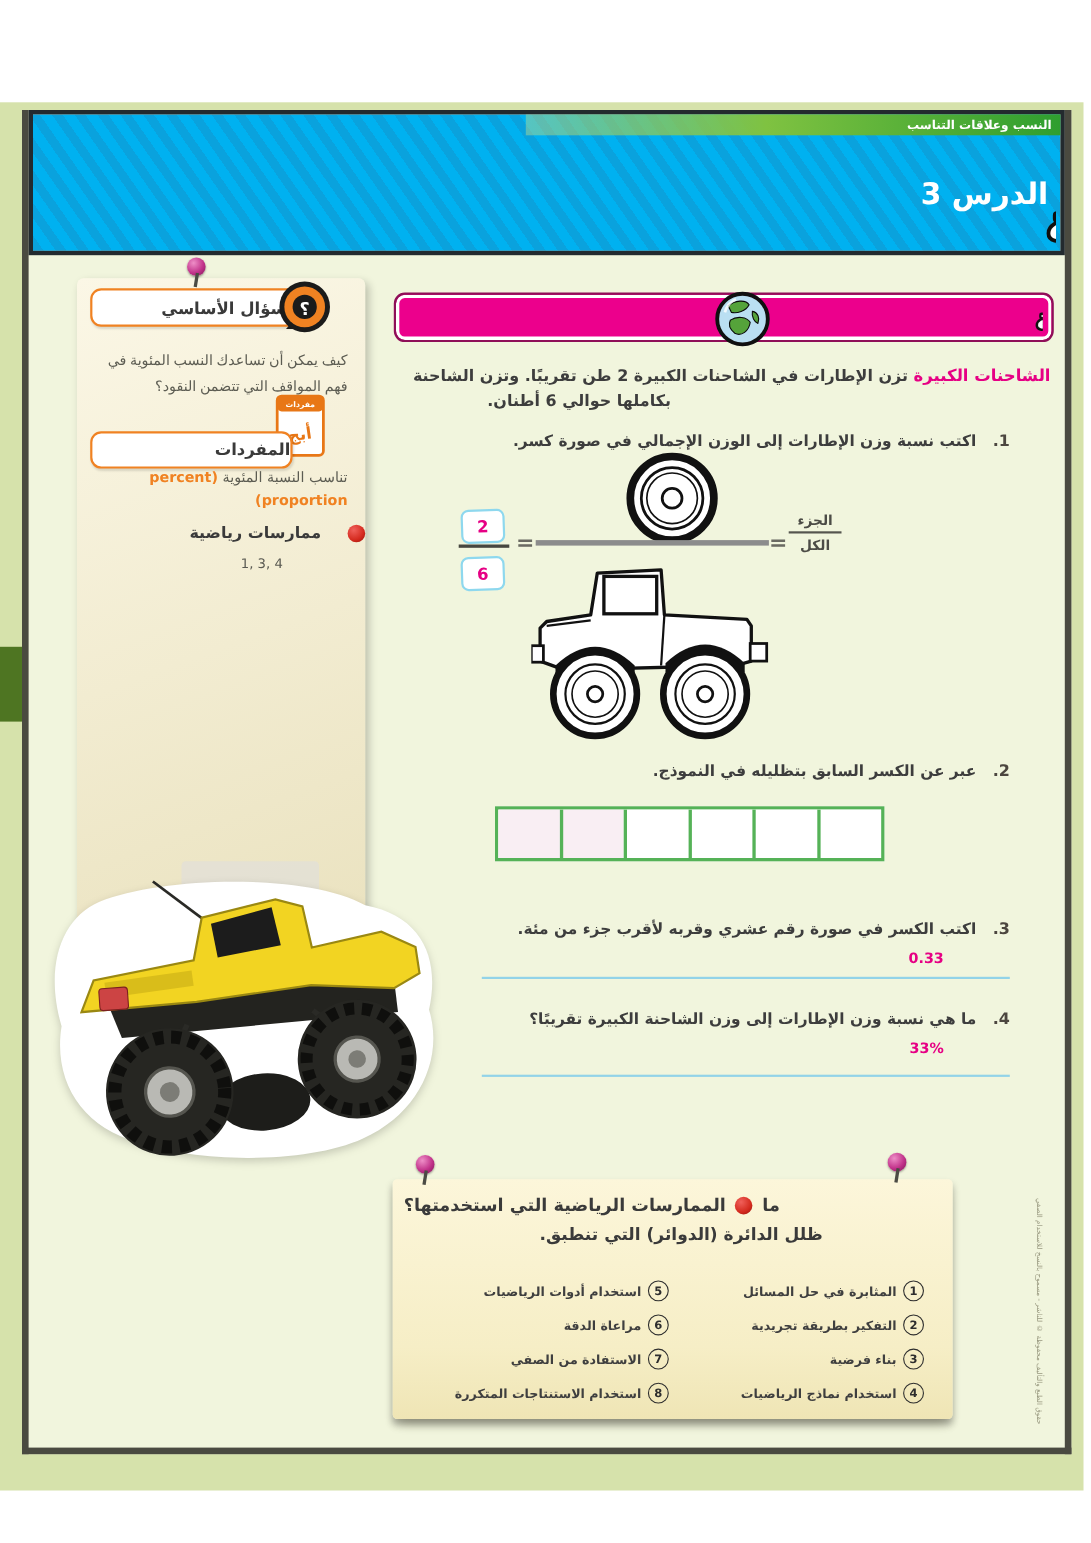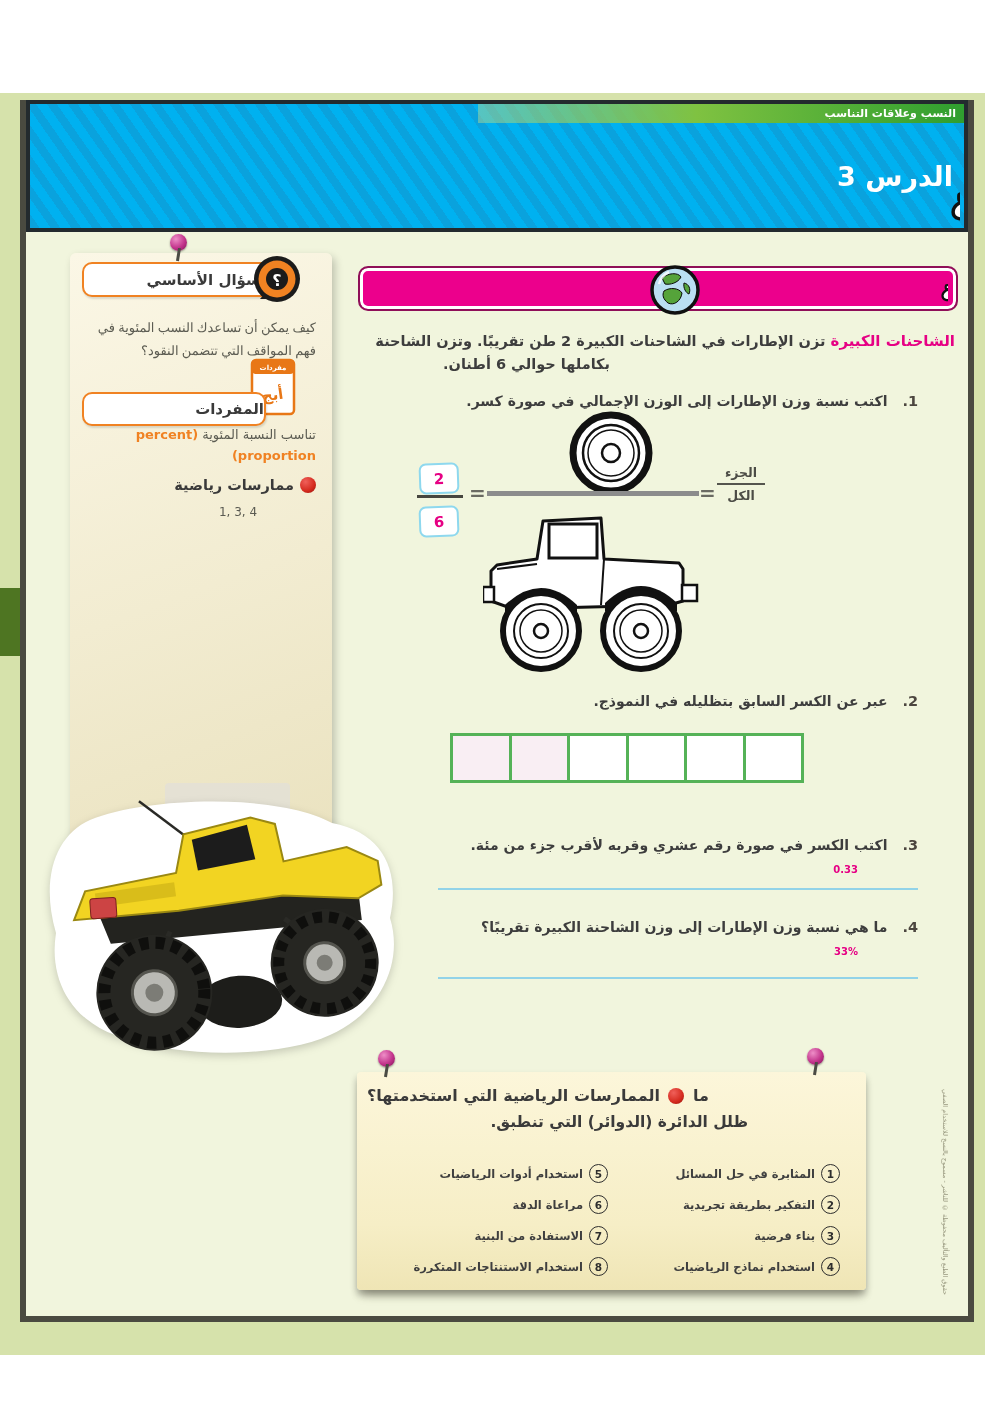--- a/index.html
+++ b/index.html
@@ -37,21 +37,21 @@
     background:linear-gradient(160deg,#fbf7e6,#f2ecd1 55%,#eae2bf);
     border-radius:6px;box-shadow:3px 4px 8px rgba(0,0,0,.22);}
   .pill{position:absolute;background:#fff;border:2.5px solid #f08222;border-radius:10px;
     display:flex;align-items:center;justify-content:flex-end;font-weight:bold;font-size:15px;color:#3a3a3a;
     box-shadow:1px 2px 2px rgba(0,0,0,.12);}
   .eq-text{position:absolute;top:64px;right:16px;left:14px;direction:rtl;text-align:right;
     font-size:13px;font-weight:500;color:#5c5c52;line-height:1.75;font-family:Liberation Serif, serif;}
   .v-term{position:absolute;top:172px;right:16px;left:14px;direction:rtl;text-align:right;
     font-size:13px;color:#5c5c52;line-height:1.6;font-weight:500;}
   .v-term .en{color:#f08222;font-weight:bold;}
-  .mp-row{position:absolute;top:224px;right:16px;direction:rtl;display:flex;align-items:center;gap:6px;
+  .mp-row{position:absolute;top:224px;right:0;direction:rtl;display:flex;align-items:center;gap:24px;
     font-size:14.5px;font-weight:bold;color:#3a3a3a;}
   .mp-dot{width:16px;height:16px;border-radius:50%;flex:none;
     background:radial-gradient(circle at 35% 30%,#f0605a,#d42a1e 60%,#8f120b);}
   .mp-nums{position:absolute;top:252px;right:34px;width:120px;text-align:center;
     font-size:12px;color:#5a5a52;font-weight:500;}
 
   
   .banner{left:358px;top:266px;width:600px;height:45px;background:#ec008c;border:2px solid #8f0f58;
     border-radius:10px;box-shadow:inset 0 0 0 3px #fff;box-sizing:border-box;z-index:3;}
   .globe{position:absolute;left:288px;top:-5px;}
@@ -77,21 +77,21 @@
     font-size:12.5px;font-weight:600;color:#4c4c46;}
   .plabel .pline{height:2px;background:#55554e;margin:3px 4px;}
 
   
   .model{left:450px;top:733px;width:348px;height:44px;display:flex;direction:ltr;
     border:3px solid #55b257;background:#fff;box-sizing:content-box;z-index:3;}
   .cell{flex:1;background:#fff;}
   .cell + .cell{border-left:3px solid #55b257;}
   .cell.shaded{background:#f9eef3;}
 
-  .answer{position:absolute;color:#e60084;font-weight:bold;font-size:10px;z-index:3;}
+  .answer{position:absolute;color:#e60084;font-weight:bold;font-size:13px;z-index:3;}
   .ansrule{position:absolute;left:438px;width:480px;border-top:2.5px solid #92d3e8;z-index:3;}
 
   
   .photo{left:30px;top:778px;z-index:5;}
   .note{left:357px;top:1072px;width:509px;height:218px;z-index:4;
     background:linear-gradient(180deg,#fcf6da 0%,#f6eec6 70%,#efe5b5 100%);
     border-radius:4px;box-shadow:0 5px 7px rgba(0,0,0,.28),0 9px 10px -5px rgba(90,85,60,.4);}
   .note-line1{margin:14px 40px 0 10px;direction:rtl;text-align:left;font-size:16px;color:#3a3a3a;font-weight:600;}
   .note-line1 .b{font-weight:bold;}
   .note-line1 .mp-dot{display:inline-block;vertical-align:-3px;margin:0 3px;}
@@ -309,21 +309,21 @@
     <div class="mp-item">
       <span class="circ">5</span>
       <span>استخدام أدوات الرياضيات</span>
     </div>
     <div class="mp-item">
       <span class="circ">6</span>
       <span>مراعاة الدقة</span>
     </div>
     <div class="mp-item">
       <span class="circ">7</span>
-      <span>الاستفادة من البنية</span>
+      <span>الاستفادة من الصفي</span>
     </div>
     <div class="mp-item">
       <span class="circ">8</span>
       <span>استخدام الاستنتاجات المتكررة</span>
     </div>
   </div>
 </div>
 
 <div class="abs credit">حقوق الطبع والتأليف محفوظة © للناشر - مسموح بالنسخ للاستخدام الصفي</div>
 

